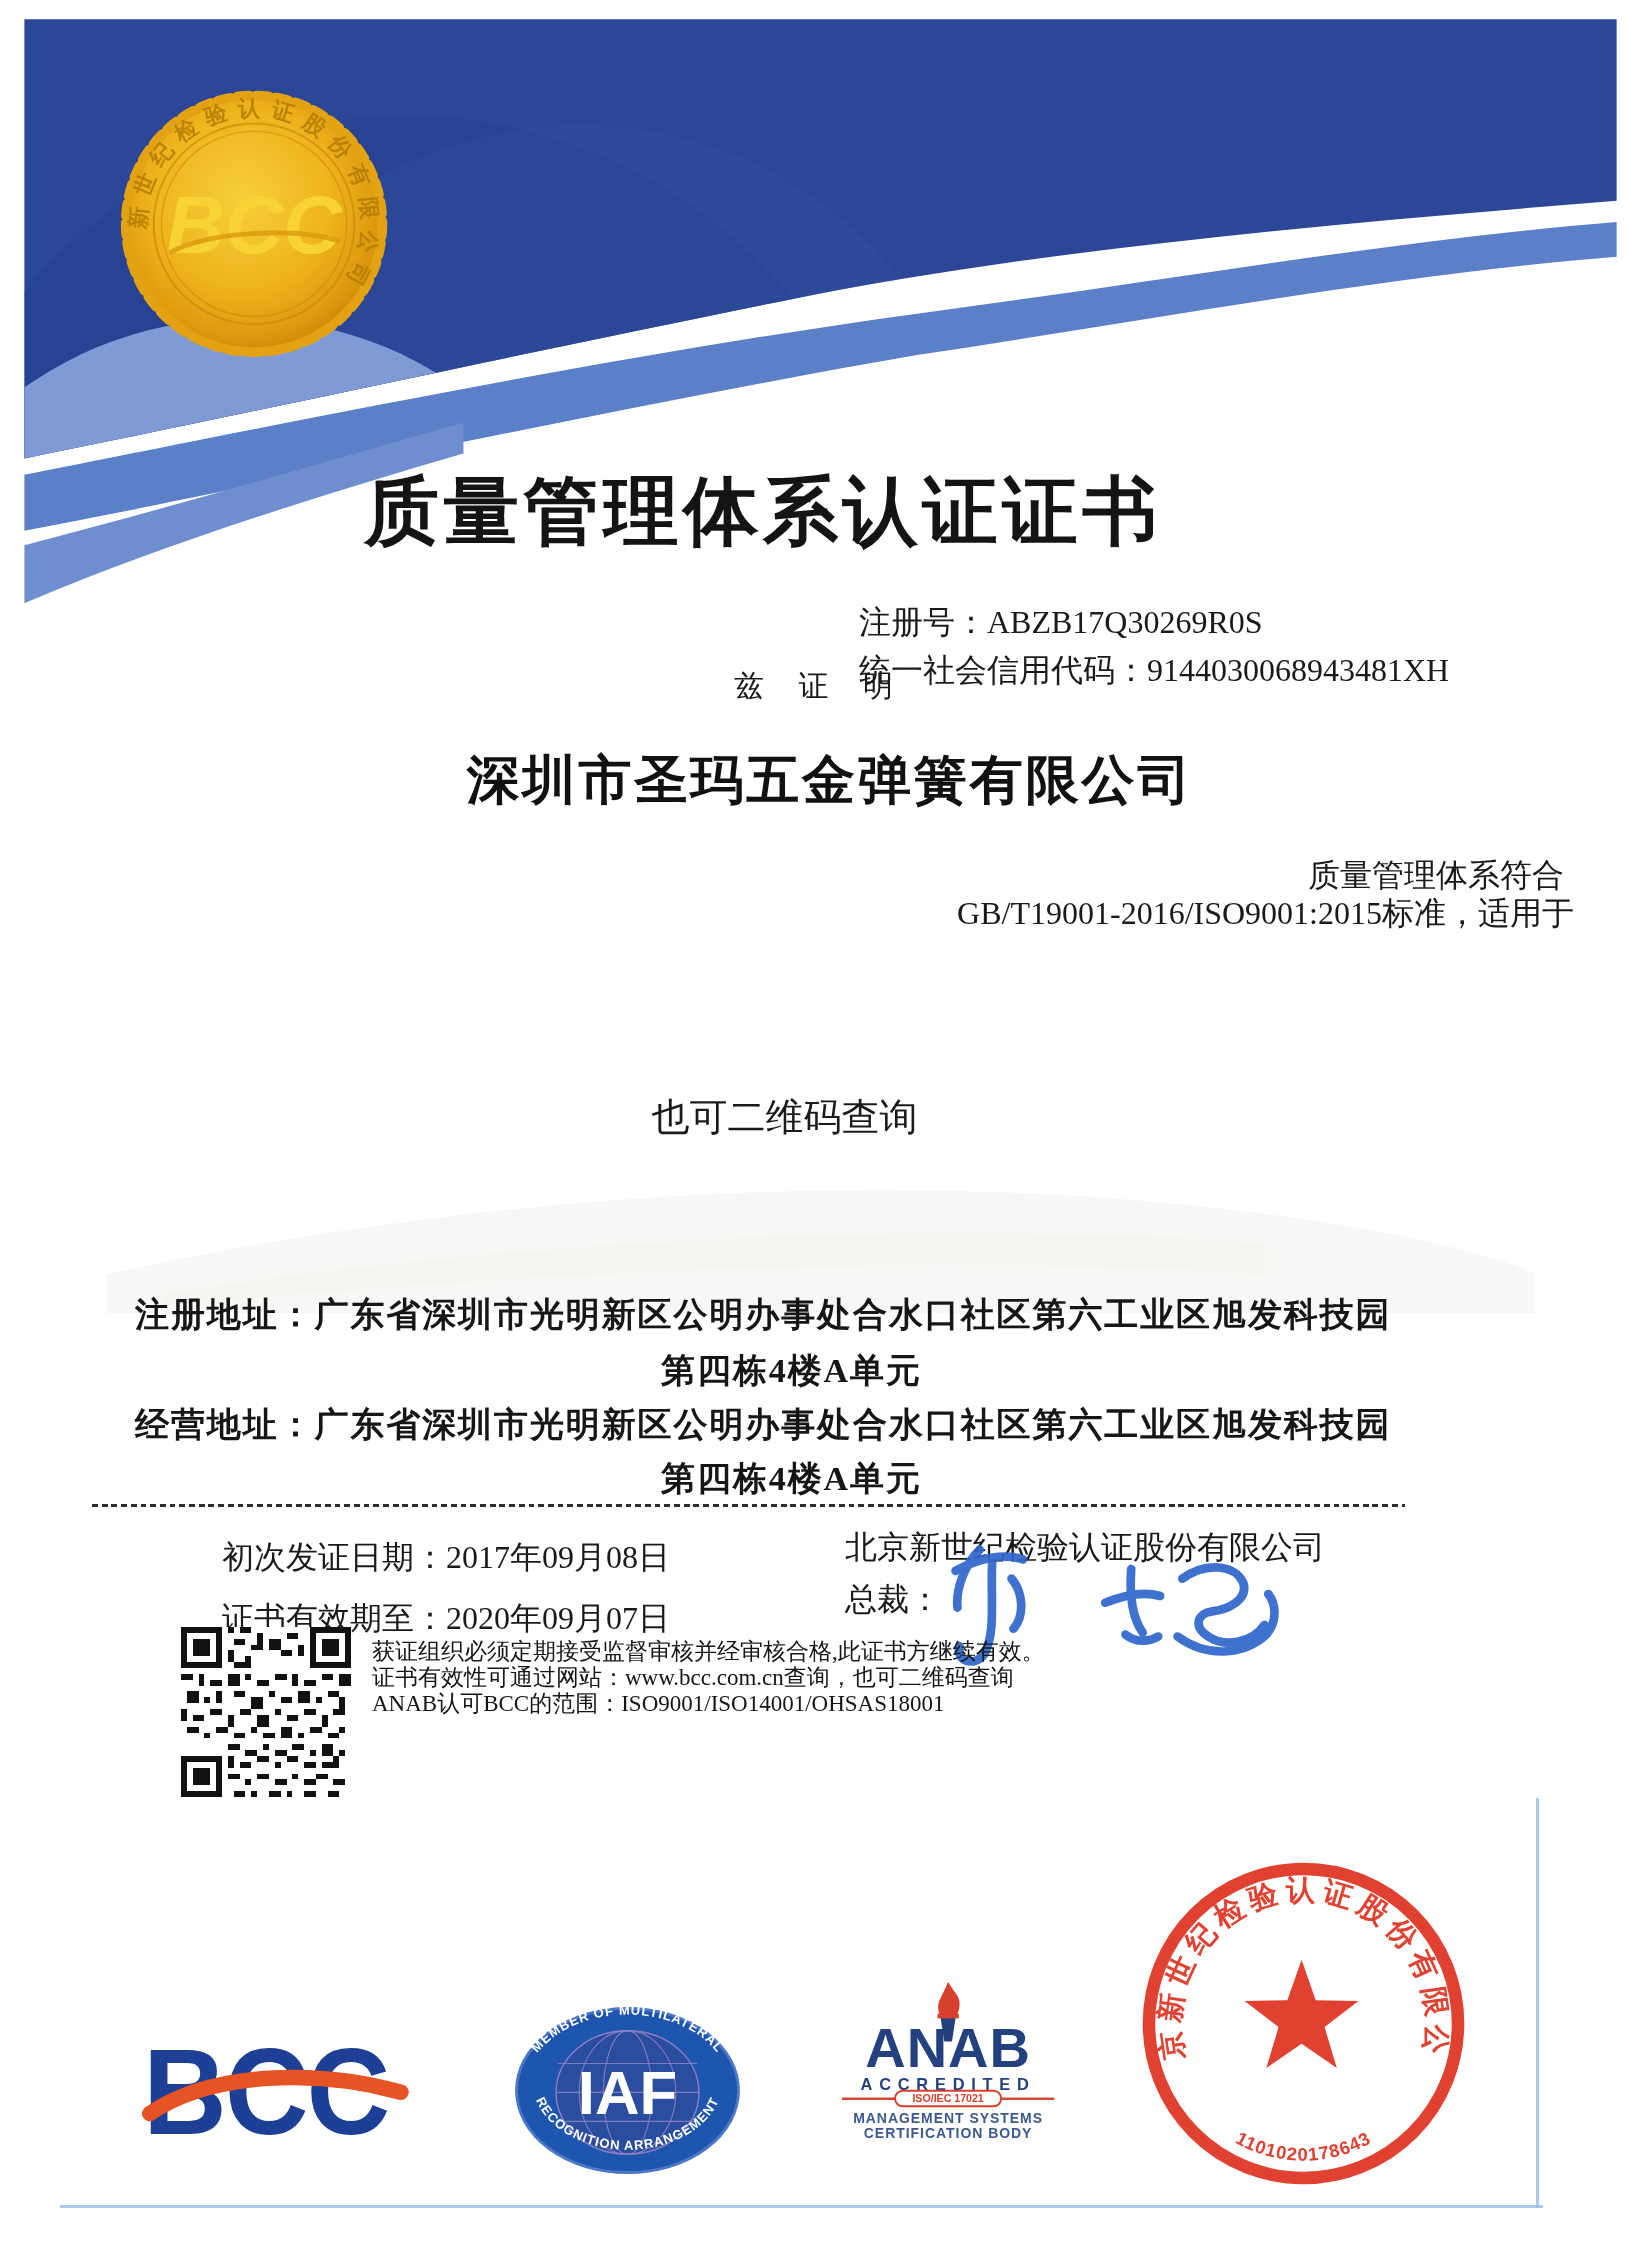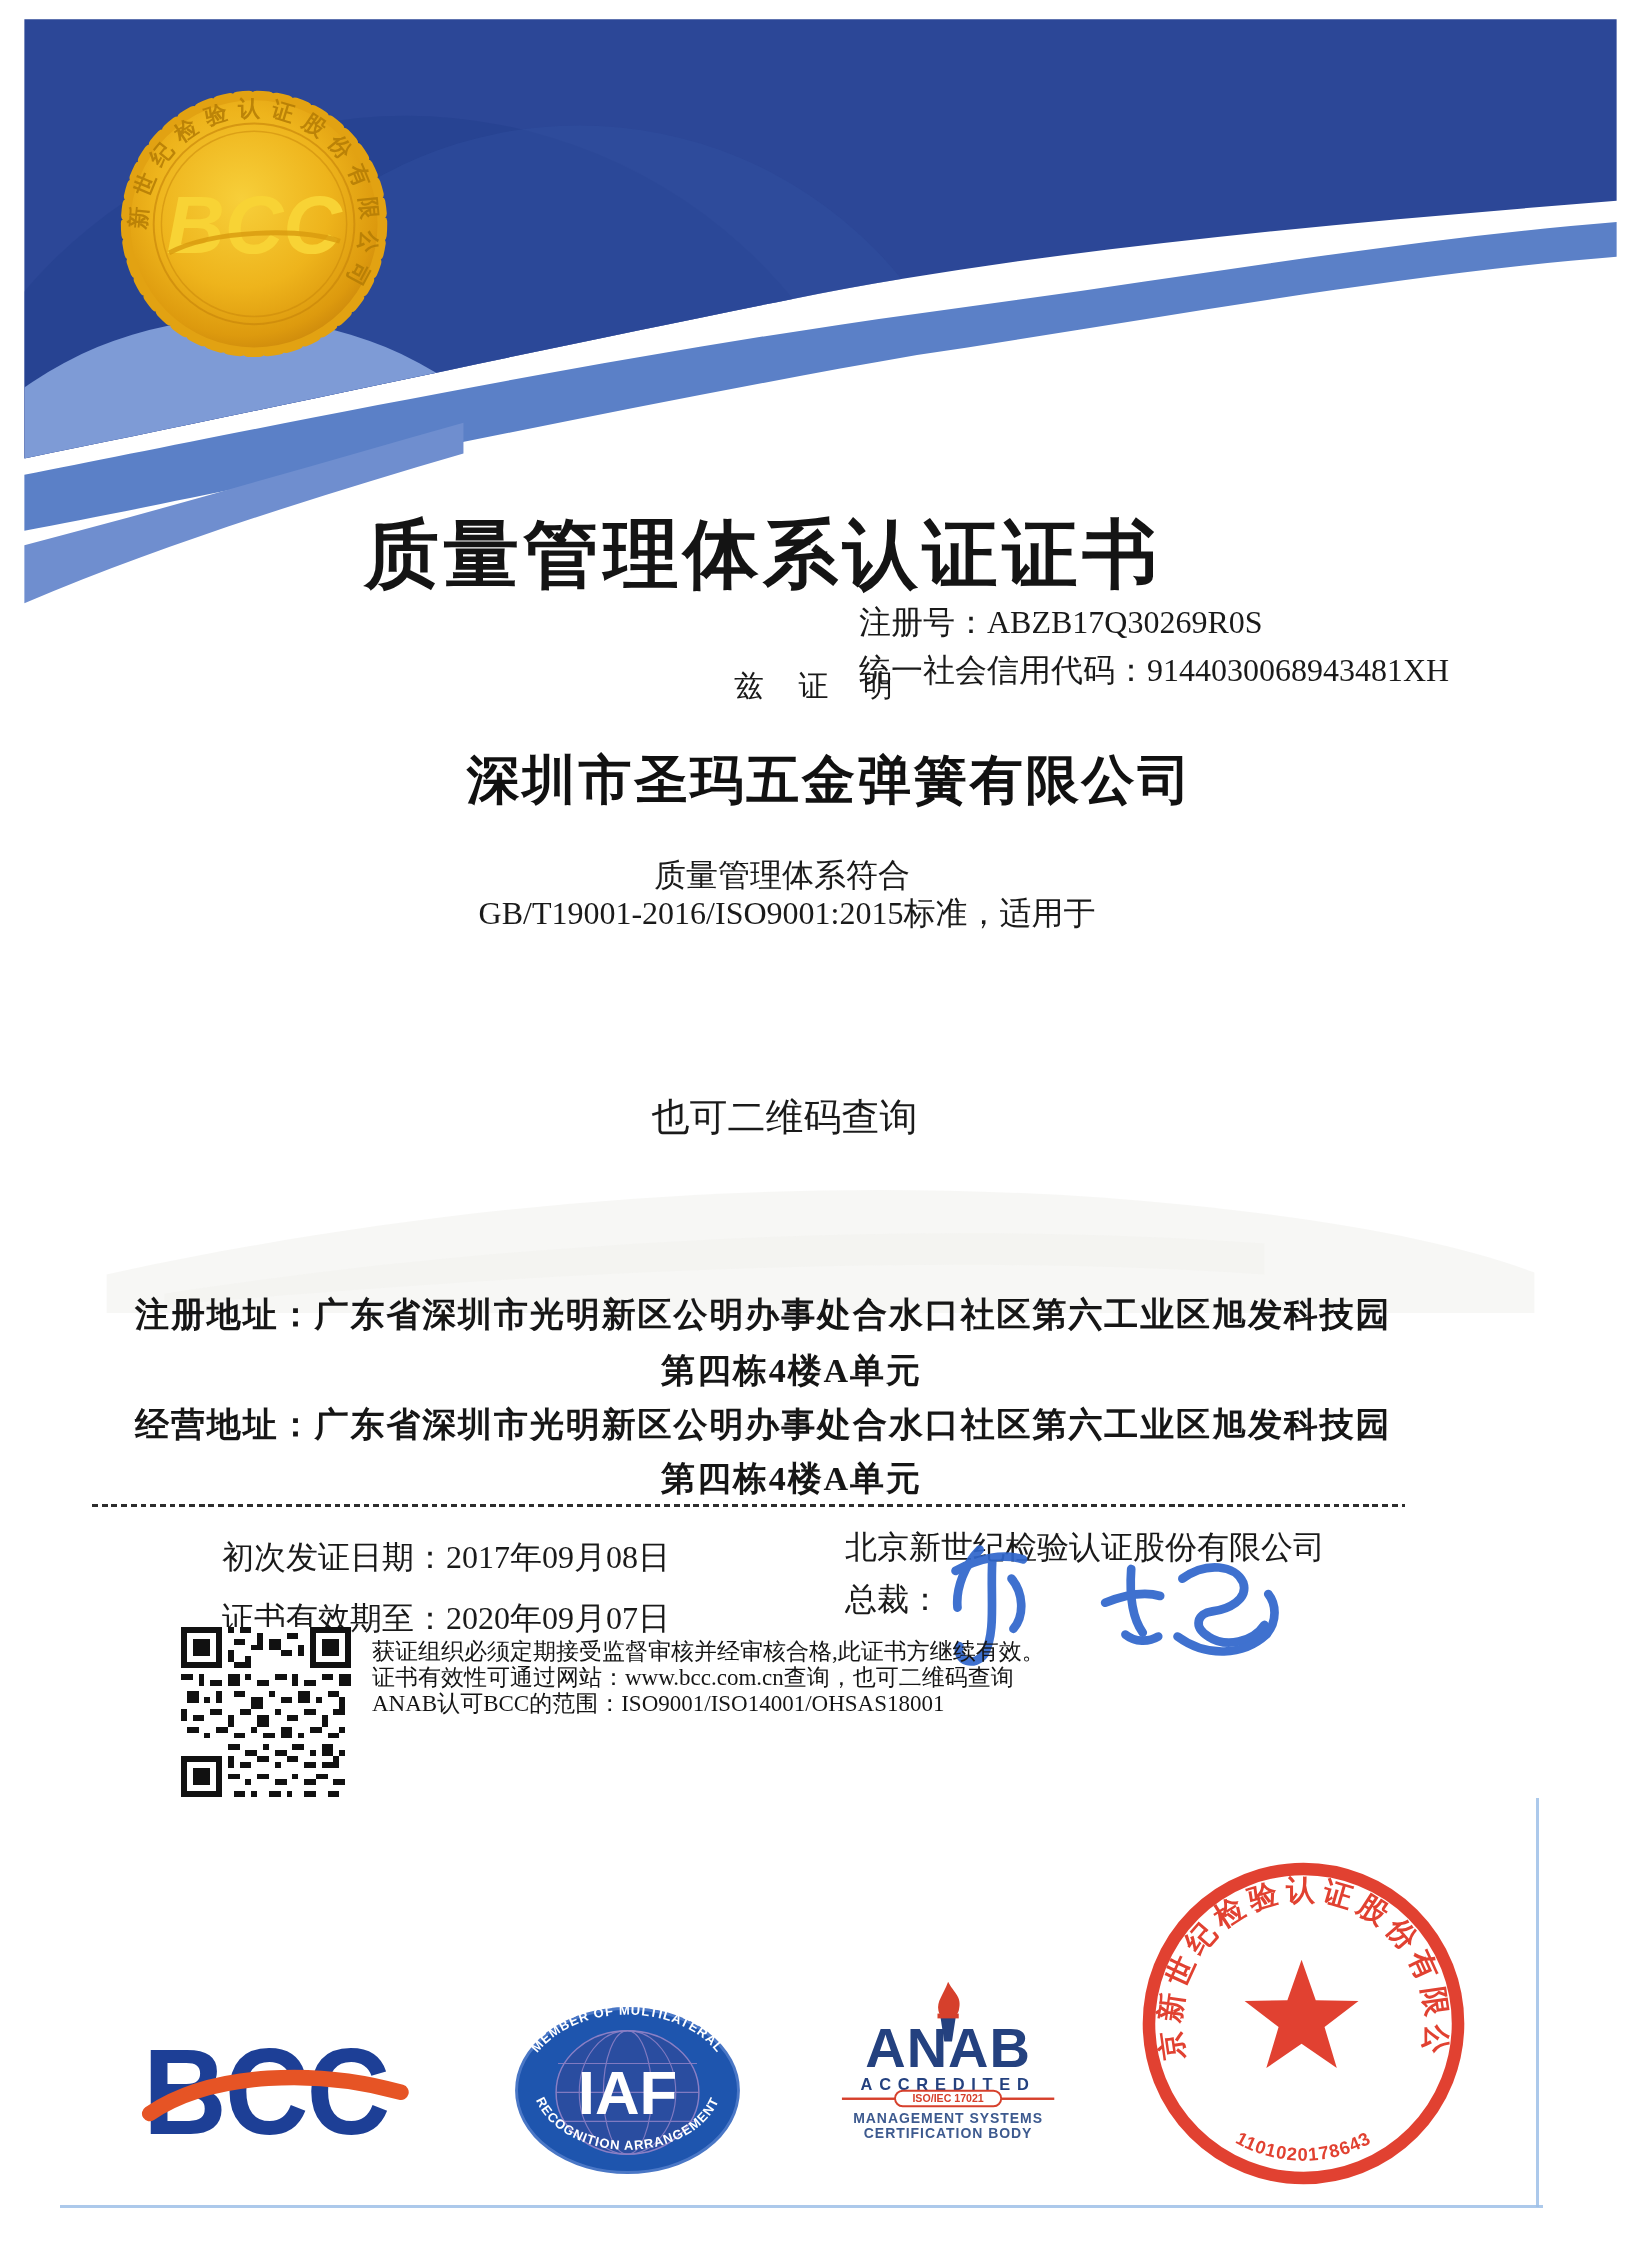--- a/index.html
+++ b/index.html
@@ -4,21 +4,21 @@
 <style>
   html,body{margin:0;padding:0;background:#ffffff;}
   .page{position:relative;width:1641px;height:2257px;background:#ffffff;overflow:hidden;
         font-family:"Liberation Serif","DejaVu Serif",serif;color:#1a1a1a;}
   .abs{position:absolute;}
   .sans{font-family:"Liberation Sans","DejaVu Sans",sans-serif;}
   .center{left:0;text-align:center;}
   .title{font-size:75px;font-weight:700;letter-spacing:4.8px;color:#141414;}
   .regline{font-size:32px;white-space:nowrap;text-align:right;}
   .company{font-size:53px;font-weight:700;letter-spacing:2.9px;color:#111;margin-left:48px;}
-  .body33{font-size:32px;}
+  .body33{font-size:32px;text-align:right;}
   .addr{font-size:34px;font-weight:600;letter-spacing:1.9px;color:#161616;}
   .dotted{height:2.9px;background:repeating-linear-gradient(90deg,#2d2d2d 0 5.8px,transparent 5.8px 9.7px);}
   .fine{font-size:23px;line-height:26px;white-space:nowrap;color:#151515;}
   svg text{font-family:"Liberation Sans","DejaVu Sans",sans-serif;}
   svg .seriftxt{font-family:"Liberation Serif","DejaVu Serif",serif;}
 </style>
 </head>
 <body>
 
 <div class="page">
@@ -59,21 +59,21 @@
       <text x="263" y="262" text-anchor="middle" font-size="84" font-weight="900" fill="#f8d335" style="font-style:italic">BCC</text>
       <path d="M175,262 C220,238 310,236 352,250" stroke="#d89a0e" stroke-width="5" fill="none" opacity="0.8"></path>
     </g>
   </svg>
 
   <svg class="abs" style="left:110;top:1190;left:106px;top:1149px" width="1429" height="164" viewBox="0 0 1480 170">
     <path d="M0,130 C320,60 720,18 1120,58 C1280,74 1400,98 1480,128 L1480,170 L0,170 Z" fill="#f5f5f2" opacity="0.8"></path>
     <path d="M60,150 C380,100 820,70 1200,98 L1200,130 C820,104 380,134 60,162 Z" fill="#f1f1ee" opacity="0.6"></path>
   </svg>
 
-  <div class="abs center title" style="top:505px;width:1526px">质量管理体系认证证书</div>
+  <div class="abs center title" style="top:462px;width:1526px">质量管理体系认证证书</div>
 
   <div class="abs regline" style="left:859px;top:601px">
     <span>注册号：</span><span>ABZB17Q30269R0S</span>
   </div>
   <div class="abs regline" style="left:859px;top:649px">
     <span>统一社会信用代码：</span><span>9144030068943481XH</span>
   </div>
 
   <div class="abs" style="left:734px;top:666px;font-size:30px;letter-spacing:13.5px">兹 证 明</div>
 

